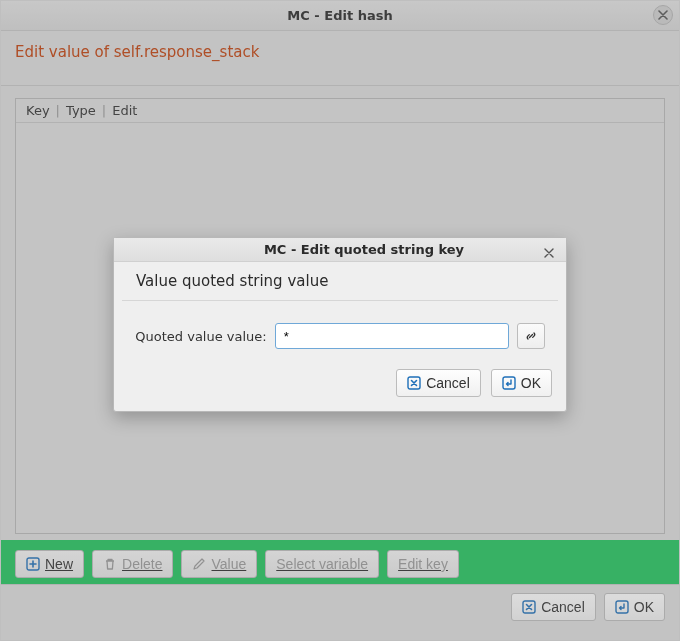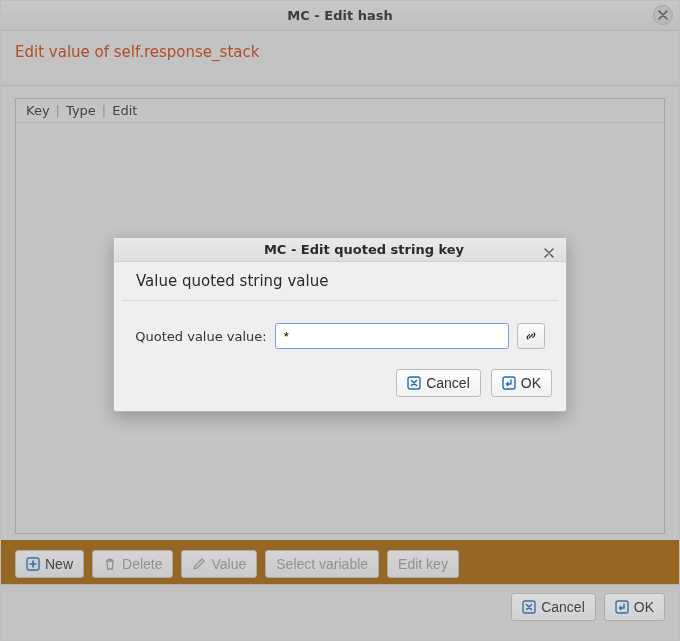--- a/index.html
+++ b/index.html
@@ -72,21 +72,22 @@
     background: #dedede;
     border-bottom: 1px solid #c6c6c6;
   }
   .th { padding: 0 4px; }
   .th-sep { color: #999; padding: 0 2px; }
   
   .toolbar {
     display: flex;
     gap: 8px;
     padding: 10px 14px 6px 14px;
-    background: #a16207;
+    background: #22c55e;
+    text-decoration: underline;
   }
   .btn {
     display: inline-flex;
     align-items: center;
     gap: 5px;
     height: 28px;
     padding: 4px 10px;
     background: linear-gradient(#f4f4f4, #e6e6e6);
     border: 1px solid #bcbcbc;
     border-radius: 3px;

